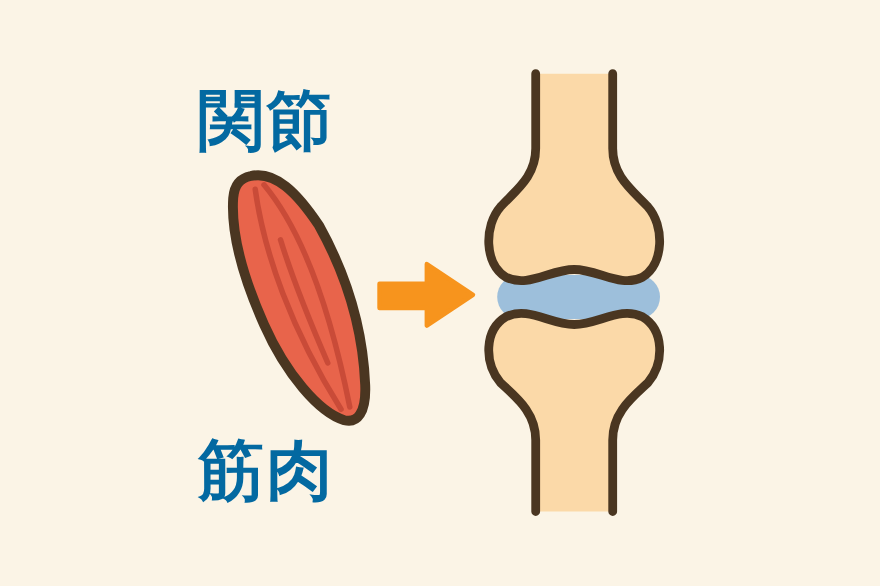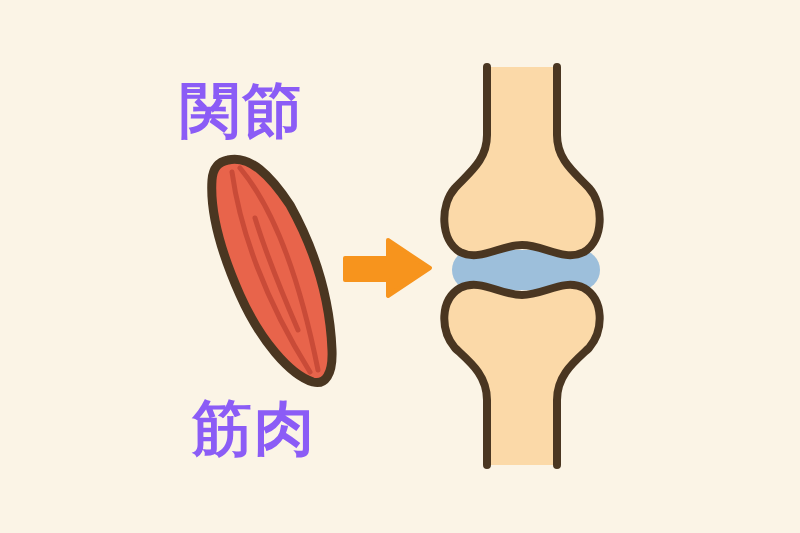--- a/index.html
+++ b/index.html
@@ -6,26 +6,26 @@
     body {
       width: 800px; height: 533px; overflow: hidden;
       background: #fbf4e6;
       position: relative;
       font-family: "DejaVu Sans", sans-serif;
     }
     .label {
       position: absolute;
       font-weight: bold;
       font-size: 60px;
-      color: #8b5cf6;
+      color: #0369a1;
       letter-spacing: 2px;
       line-height: 1;
     }
     #label-joint { left: 180px; top: 80px; }
-    #label-muscle { left: 192px; top: 398px; }
+    #label-muscle { left: 180px; top: 398px; }
     svg.art { position: absolute; left: 0; top: 0; }
   </style>
 </head>
 <body>
 
 <div class="label" id="label-joint">関節</div>
 <div class="label" id="label-muscle">筋肉</div>
 
 <svg class="art" width="800" height="533" viewBox="0 0 800 533" xmlns="http://www.w3.org/2000/svg">
 

